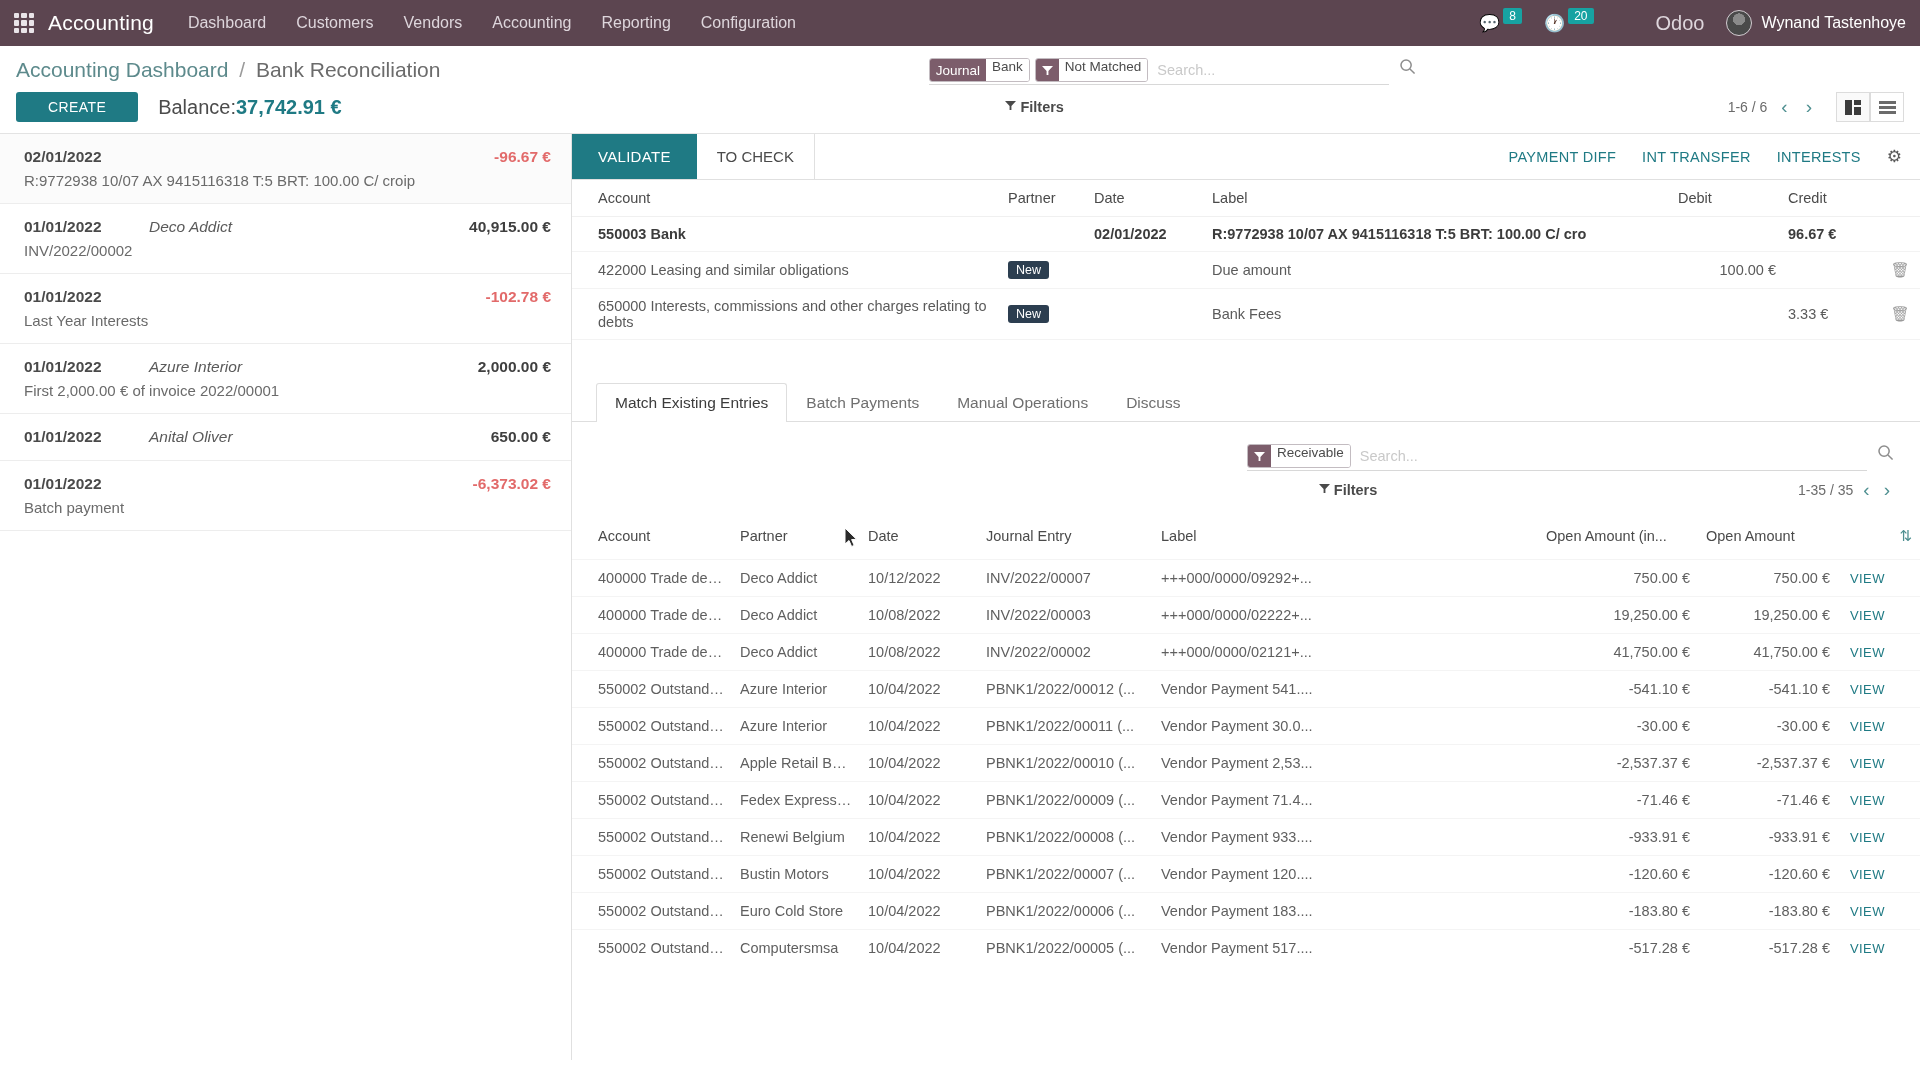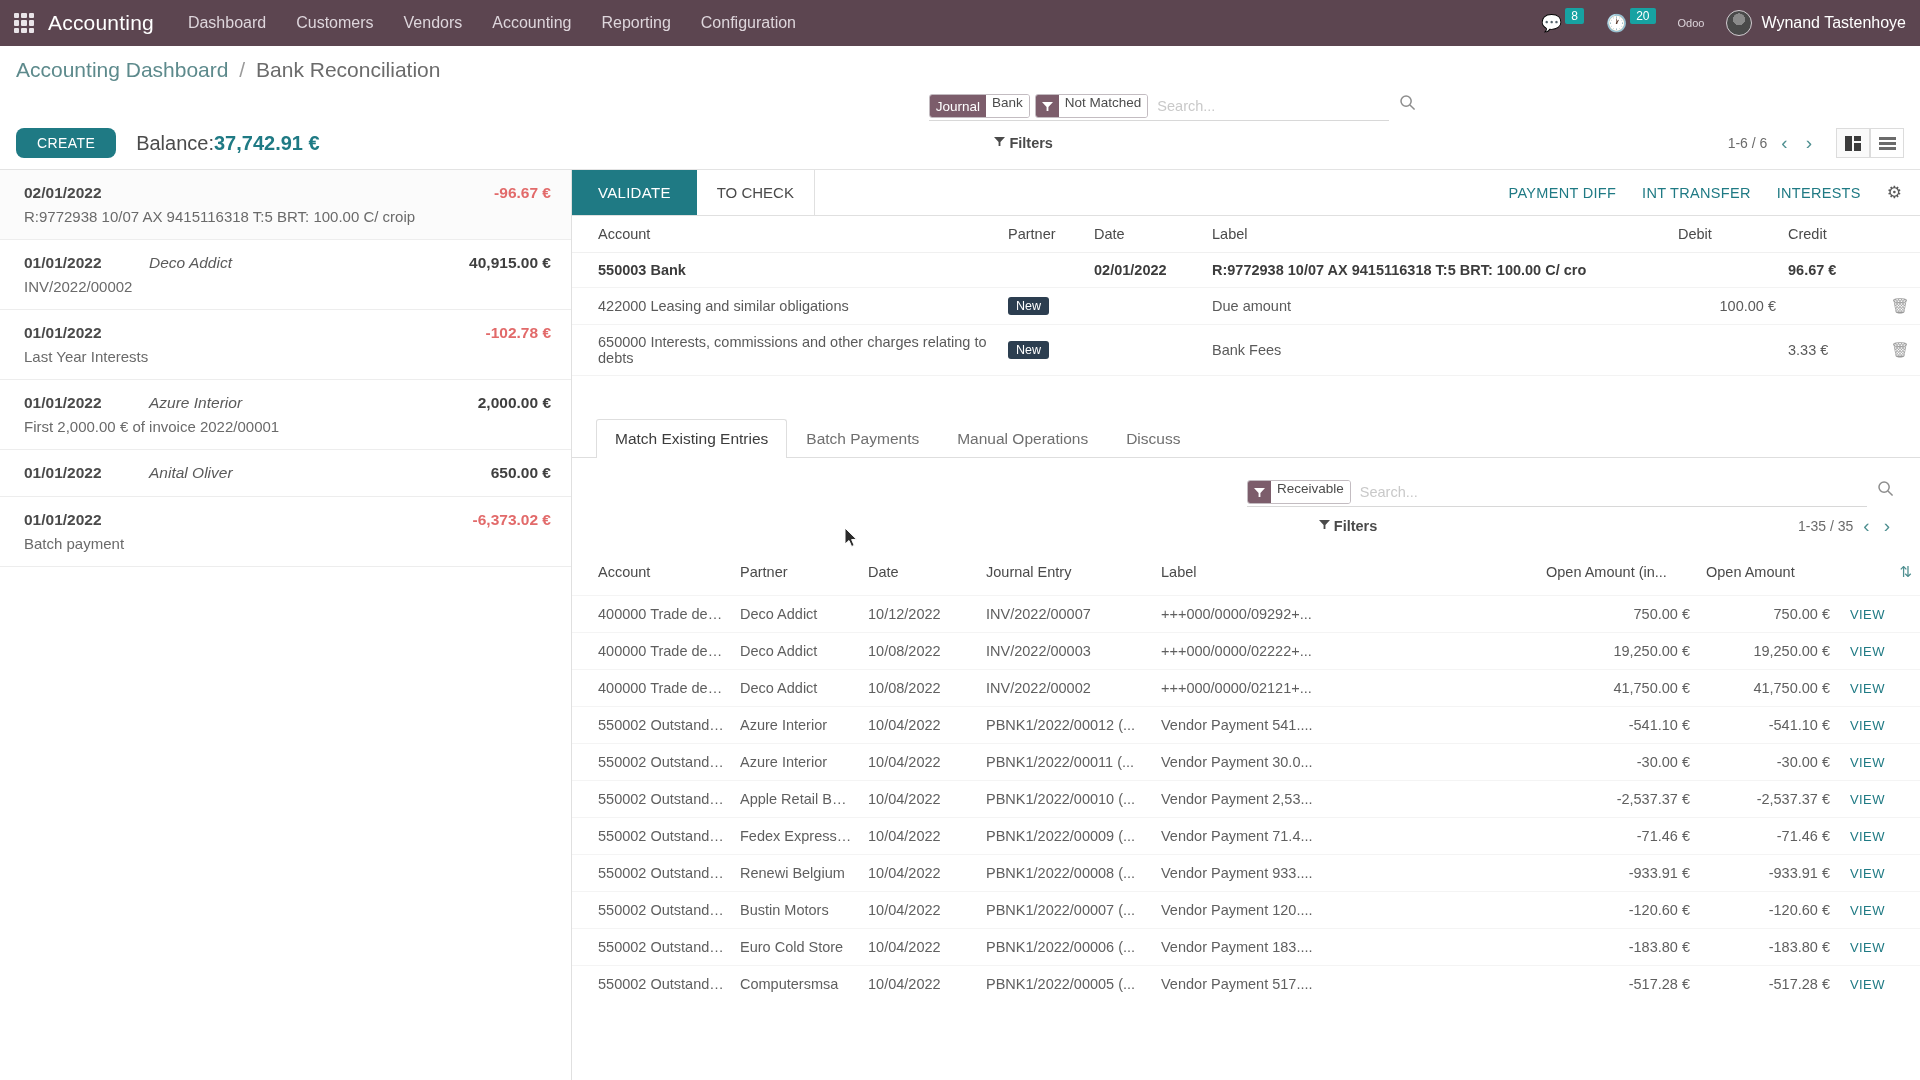--- a/index.html
+++ b/index.html
@@ -37,21 +37,21 @@
     font-size: 16px; color: #ded6dc; cursor: pointer; white-space: nowrap;
   }
   .nav-right { display: flex; align-items: center; gap: 22px; }
   .sysicon { position: relative; display: flex; align-items: center; cursor: pointer; }
   .sysicon .glyph { font-size: 17px; color: #f2eef1; }
   .badge {
     background: #17a2a2; color: #fff; font-size: 12px;
     padding: 1px 6px; border-radius: 2px; margin-left: 3px;
     position: relative; top: -7px; line-height: 14px;
   }
-  .odoo-label { font-size: 11px; color: #ded6dc; cursor: pointer; }
+  .odoo-label { font-size: 20px; color: #ded6dc; cursor: pointer; margin-left: 40px; }
   .user-box { display:flex; align-items:center; gap:9px; cursor:pointer; }
   .avatar {
     width: 26px; height: 26px; border-radius: 50%;
     background: radial-gradient(circle at 50% 35%, #8a8a8a 0 30%, #4a4a4a 31% 100%);
     border: 1px solid #d3cdd2;
   }
   .user-name { font-size: 16px; color: #fff; white-space: nowrap; }
 
   
   .control-panel {
@@ -61,21 +61,21 @@
   }
   .cp-row1 {
     display: flex; align-items: flex-start;
     padding: 12px 16px 0 16px;
   }
   .breadcrumb { font-size: 21px; white-space: nowrap; }
   .breadcrumb .crumb-link { color: #5d8a8c; cursor: pointer; }
   .breadcrumb .crumb-sep { color: #9a9a9a; margin: 0 5px; }
   .breadcrumb .crumb-active { color: #6b6b6b; }
 
-  .searchview-wrap { flex: 1; display: flex; justify-content: center; margin-top: 36px; }
+  .searchview-wrap { flex: 1; display: flex; justify-content: center; }
   .searchview {
     display: flex; align-items: stretch;
     min-width: 460px; max-width: 700px;
     border-bottom: 1px solid #d8d8d8;
     padding-bottom: 2px;
   }
   .facet {
     display: flex; align-items: stretch;
     border: 1px solid #c3bcc1;
     border-radius: 3px;
@@ -103,21 +103,21 @@
   }
   .cp-search-icon { color: #8d8d8d; font-size: 17px; padding-left: 10px; cursor:pointer; }
 
   .cp-row2 {
     display: flex; align-items: center;
     padding: 7px 16px 11px 16px;
   }
   .btn-create {
     background: #1f7a84; color: #fff;
     font-size: 14px; letter-spacing: .4px;
-    padding: 7px 21px; border: none; border-radius: 8px;
+    padding: 7px 32px; border: none; border-radius: 3px;
     cursor: pointer; text-transform: uppercase;
   }
   .balance {
     font-size: 20px; margin-left: 20px; color: #4b4b4b; white-space: nowrap;
   }
   .balance b { color: #1f7a84; font-weight: bold; }
   .cp-mid { flex: 1; display: flex; justify-content: center; }
   .filters-btn {
     display: flex; align-items: center; gap: 4px;
     font-size: 14.5px; color: #4a4a4a; cursor: pointer; font-weight: bold;

